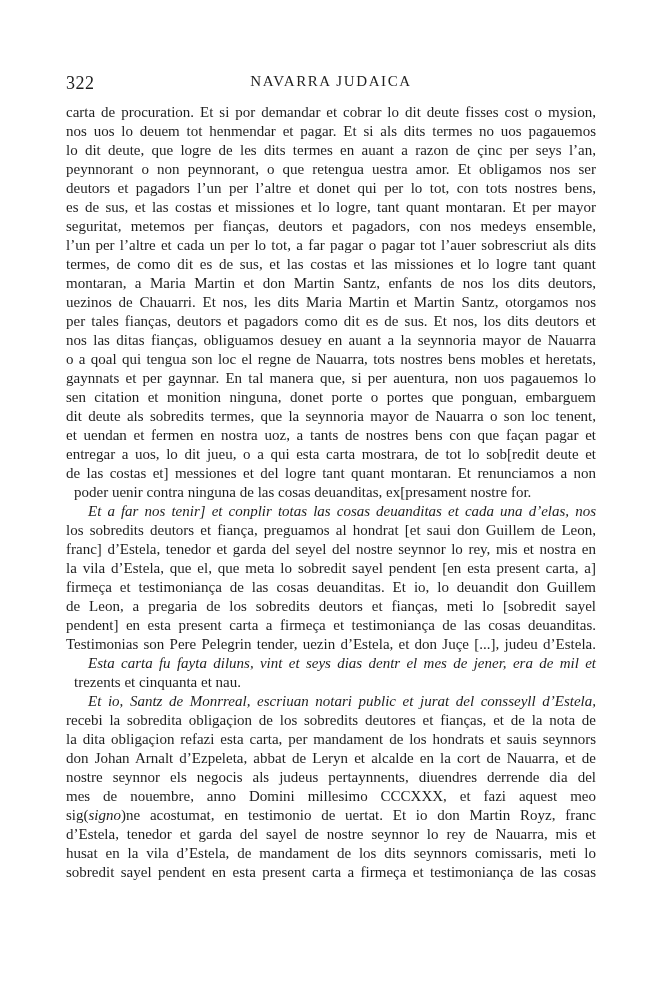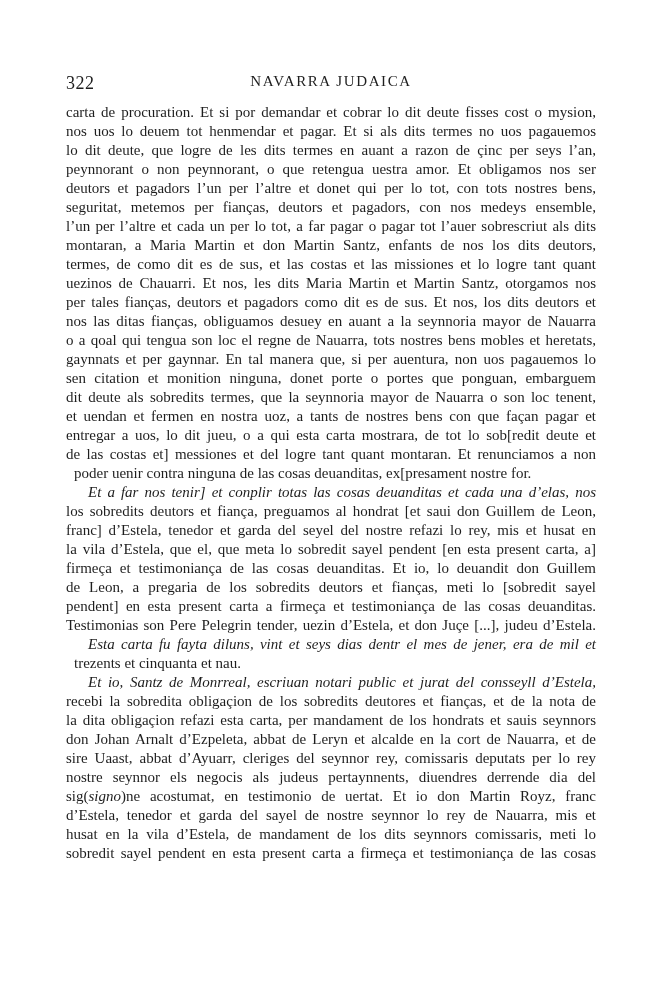--- a/index.html
+++ b/index.html
@@ -65,56 +65,57 @@
     <span class="page-number">322</span>
     <div class="running-title">NAVARRA JUDAICA</div>
   </div>
   <div class="body-text">
       <div class="para">
         <div class="line">carta de procuration. Et si por demandar et cobrar lo dit deute fisses cost o mysion,</div>
         <div class="line">nos uos lo deuem tot henmendar et pagar. Et si als dits termes no uos pagauemos</div>
         <div class="line">lo dit deute, que logre de les dits termes en auant a razon de çinc per seys l’an,</div>
         <div class="line">peynnorant o non peynnorant, o que retengua uestra amor. Et obligamos nos ser</div>
         <div class="line">deutors et pagadors l’un per l’altre et donet qui per lo tot, con tots nostres bens,</div>
+        <div class="line">es de sus, et las costas et missiones et lo logre, tant quant montaran. Et per mayor</div>
         <div class="line">seguritat, metemos per fianças, deutors et pagadors, con nos medeys ensemble,</div>
         <div class="line">l’un per l’altre et cada un per lo tot, a far pagar o pagar tot l’auer sobrescriut als dits</div>
+        <div class="line">termes, de como dit es de sus, et las costas et las missiones et lo logre tant quant</div>
         <div class="line">montaran, a Maria Martin et don Martin Santz, enfants de nos los dits deutors,</div>
-        <div class="line">termes, de como dit es de sus, et las costas et las missiones et lo logre tant quant</div>
         <div class="line">uezinos de Chauarri. Et nos, les dits Maria Martin et Martin Santz, otorgamos nos</div>
         <div class="line">per tales fianças, deutors et pagadors como dit es de sus. Et nos, los dits deutors et</div>
         <div class="line">nos las ditas fianças, obliguamos desuey en auant a la seynnoria mayor de Nauarra</div>
         <div class="line">o a qoal qui tengua son loc el regne de Nauarra, tots nostres bens mobles et heretats,</div>
         <div class="line">gaynnats et per gaynnar. En tal manera que, si per auentura, non uos pagauemos lo</div>
         <div class="line">sen citation et monition ninguna, donet porte o portes que ponguan, embarguem</div>
         <div class="line">dit deute als sobredits termes, que la seynnoria mayor de Nauarra o son loc tenent,</div>
         <div class="line">et uendan et fermen en nostra uoz, a tants de nostres bens con que façan pagar et</div>
         <div class="line">entregar a uos, lo dit jueu, o a qui esta carta mostrara, de tot lo sob[redit deute et</div>
         <div class="line">de las costas et] messiones et del logre tant quant montaran. Et renunciamos a non</div>
         <div class="line pend">poder uenir  contra ninguna de las cosas deuanditas, ex[presament nostre for.</div>
       </div>
       <div class="para indent">
         <div class="line">Et a far nos tenir] et conplir totas las cosas deuanditas et cada una d’elas, nos</div>
         <div class="line">los sobredits deutors et fiança, preguamos al hondrat [et saui don Guillem de Leon,</div>
-        <div class="line">franc] d’Estela, tenedor et garda del seyel del nostre refazi lo rey, mis et husat en</div>
+        <div class="line">franc] d’Estela, tenedor et garda del seyel del nostre seynnor lo rey, mis et nostra en</div>
         <div class="line">la vila d’Estela, que el, que meta lo sobredit sayel pendent [en esta present carta, a]</div>
         <div class="line">firmeça et testimoniança de las cosas deuanditas. Et io, lo deuandit don Guillem</div>
         <div class="line">de Leon, a pregaria de los sobredits deutors et fianças, meti lo [sobredit sayel</div>
         <div class="line">pendent] en esta present carta a firmeça et testimoniança de las cosas deuanditas.</div>
         <div class="line">Testimonias son Pere Pelegrin tender, uezin d’Estela, et don Juçe [...], judeu d’Estela.</div>
       </div>
       <div class="para indent">
         <div class="line">Esta carta fu fayta diluns, vint et seys dias dentr el mes de jener, era de mil et</div>
         <div class="line pend">trezents et cinquanta et nau.</div>
       </div>
       <div class="para indent space-before">
         <div class="line">Et io, Santz de Monrreal, escriuan notari public et jurat del consseyll d’Estela,</div>
         <div class="line">recebi la sobredita obligaçion de los sobredits deutores et fianças, et de la nota de</div>
         <div class="line">la dita obligaçion refazi esta carta, per mandament de los hondrats et sauis seynnors</div>
         <div class="line">don Johan Arnalt d’Ezpeleta, abbat de Leryn et alcalde en la cort de Nauarra, et de</div>
-        <div class="line">sire Uaast, abbat d’Ayuarr, cleriges del seynnor rey, comissaris deputats per lo rey</div>
         <div class="line">nostre seynnor els negocis als judeus pertaynnents, diuendres derrende dia del</div>
+        <div class="line">mes de nouembre, anno Domini millesimo CCCXXX, et fazi aquest meo</div>
         <div class="line">sig(<i>signo</i>)ne acostumat, en testimonio de uertat. Et io don Martin Royz, franc</div>
         <div class="line">d’Estela, tenedor et garda del sayel de nostre seynnor lo rey de Nauarra, mis et</div>
         <div class="line">husat en la vila d’Estela, de mandament de los dits seynnors comissaris, meti lo</div>
         <div class="line">sobredit sayel pendent en esta present carta a firmeça et testimoniança de las cosas</div>
       </div>
     </div>
 </div>
 
 </body></html>

